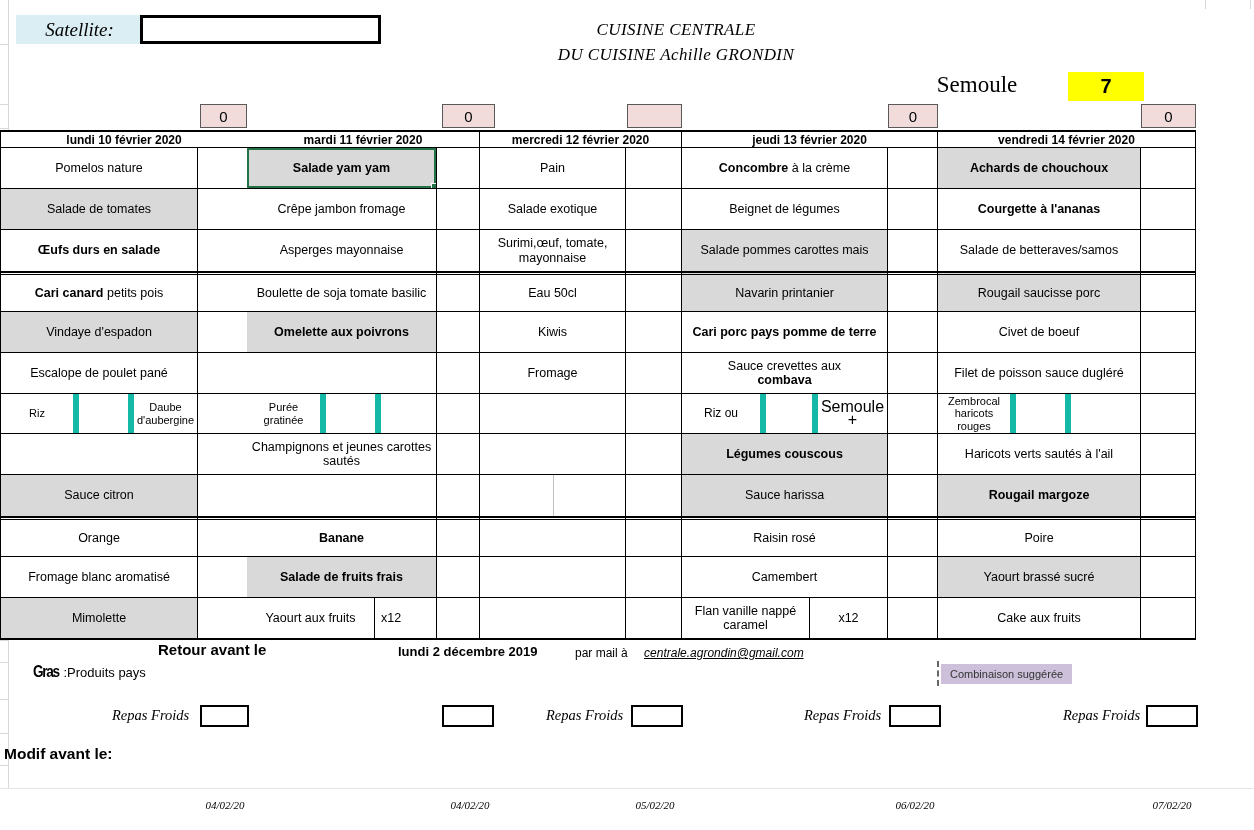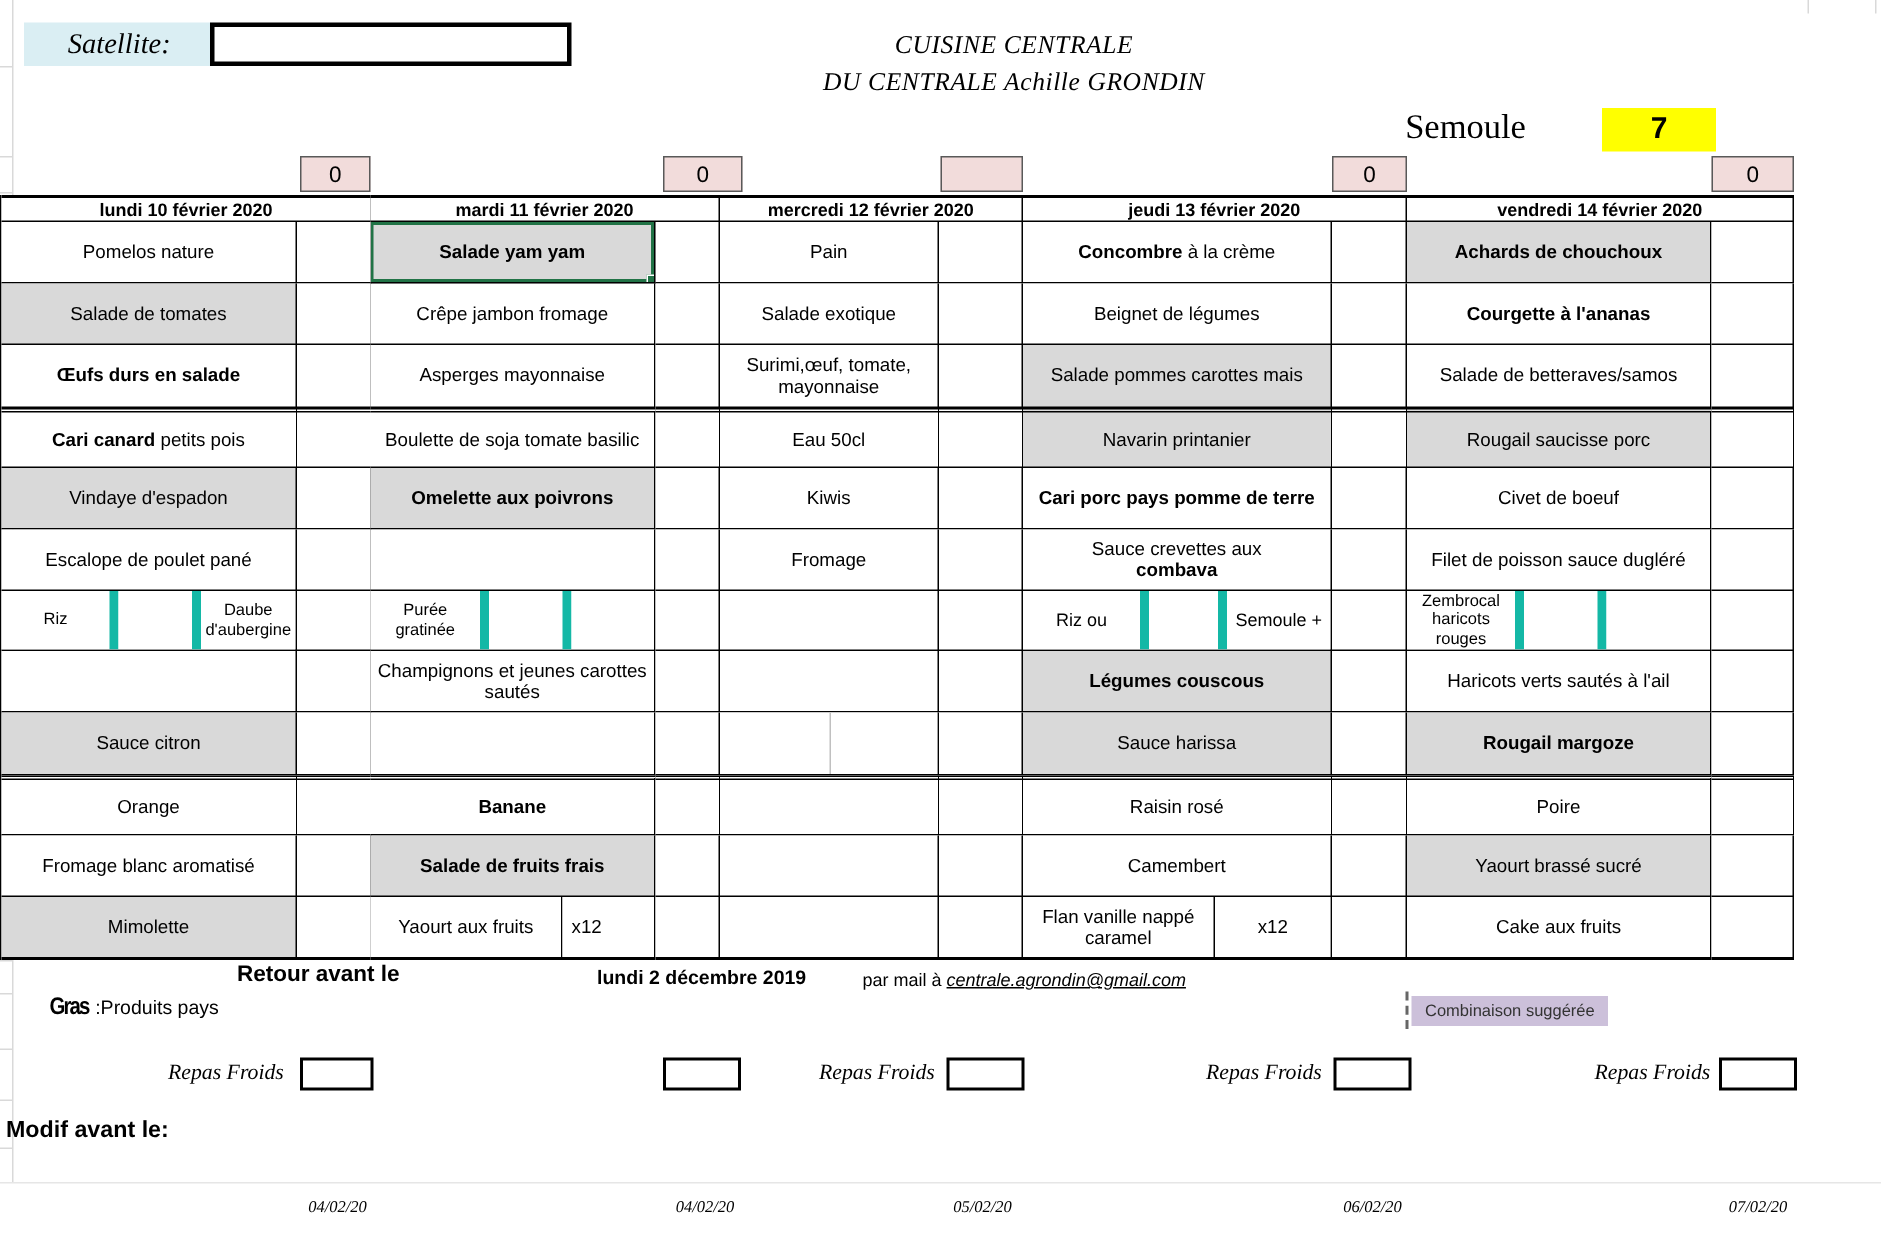--- a/index.html
+++ b/index.html
@@ -31,21 +31,21 @@
   .scell.lite{border-right:1px solid #c0c0c0;}
   .dcell{display:flex;align-items:center;justify-content:center;text-align:center;font-size:12.5px;line-height:1.14;border-right:1px solid #000;box-sizing:border-box;overflow:hidden;padding:0 2px;background:#fff;flex:0 0 auto;}
   .dcell.last{border-right:none;flex:1 1 auto;text-align:center;}
   .qty-left{justify-content:flex-start;padding-left:6px;}
   .sel{box-shadow:inset 0 0 0 2px #217346;position:relative;}
   .handle{position:absolute;right:-3px;bottom:-3px;width:6px;height:6px;background:#217346;border:1px solid #fff;z-index:6;}
   
   .retour-label{left:158px;top:641px;font-weight:bold;font-size:15px;}
   .retour-date{left:398px;top:644px;font-weight:bold;font-size:13px;}
   .mail{left:575px;top:646px;font-size:12px;}
-  .mail .addr{font-style:italic;text-decoration:underline;}
+  .mail .addr{font-style:italic;text-decoration:underline;margin-left:13px;}
   .gras{left:33px;top:663px;font-size:13px;}
   .gras .gword{font-weight:bold;font-size:16px;letter-spacing:-1.5px;display:inline-block;transform:scaleX(.85);transform-origin:left;}
   .combo{left:941px;top:664px;height:20px;background:#ccc0da;color:#333;font-size:11px;display:flex;align-items:center;padding:0 9px;}
   .dash{left:937px;top:661px;height:25px;border-left:2px dashed #666;width:0;}
   .rf-label{top:707px;font-family:"Liberation Serif",serif;font-style:italic;font-size:14.5px;}
   .rf-box{top:705px;width:52px;height:22px;border:2px solid #000;background:#fff;}
   .modif-label{left:4px;top:745px;font-weight:bold;font-size:15.5px;}
   .mdate{top:751px;width:80px;text-align:center;font-family:"Liberation Serif",serif;font-style:italic;font-size:11px;margin-top:48px;}
 </style>
 </head>
@@ -67,21 +67,21 @@
   <div class="hline" style="left:0;width:8px;top:699px"></div>
   <div class="hline" style="left:0;width:8px;top:733px"></div>
   <div class="hline" style="left:0;width:8px;top:765px"></div>
   <div class="hline" style="left:0;width:1254px;top:788px;background:#e6e6e6"></div>
   <div class="vline" style="left:1205px;top:0;height:9px"></div>
   <div class="vline" style="left:1250px;top:0;height:9px"></div>
 
   <div class="abs sat-label">Satellite:</div>
   <div class="abs sat-input"></div>
   <div class="abs title-line" style="top:20px">CUISINE CENTRALE</div>
-  <div class="abs title-line" style="top:45px">DU CENTRALE Achille GRONDIN</div>
+  <div class="abs title-line" style="top:45px">DU CUISINE Achille GRONDIN</div>
   <div class="abs semaine">Semoule</div>
   <div class="abs weekbox">7</div>
 
   <div class="abs counter" style="left:200px;width:47px">0</div>
   <div class="abs counter" style="left:442px;width:53px">0</div>
   <div class="abs counter" style="left:627px;width:55px"></div>
   <div class="abs counter" style="left:888px;width:50px">0</div>
   <div class="abs counter" style="left:1141px;width:55px">0</div>
 
   <div class="day first" style="left:0;grid-template-columns:197px 50px">
@@ -199,21 +199,21 @@
     <div class="cell b">Cari porc pays pomme de terre</div>
       <div class="cell"></div>
     <div class="cell">
         <span style="display:block">Sauce crevettes aux</span>
         <span class="b" style="display:block">combava</span>
       </div>
       <div class="cell"></div>
     <div class="cell split">
       <div class="scell" style="width:84px;font-size:12px">Riz ou</div>
       <div class="scell" style="width:52px"></div>
-      <div class="scell gray last" style="font-size:12px">Semoule +</div>
+      <div class="scell gray last" style="font-size:16px">Semoule +</div>
     </div>
       <div class="cell"></div>
     <div class="cell gray b">Légumes couscous</div>
       <div class="cell"></div>
     <div class="cell gray">Sauce harissa</div>
       <div class="cell"></div>
     <div class="cell dbl">Raisin rosé</div>
       <div class="cell dbl"></div>
     <div class="cell">Camembert</div>
       <div class="cell"></div>

